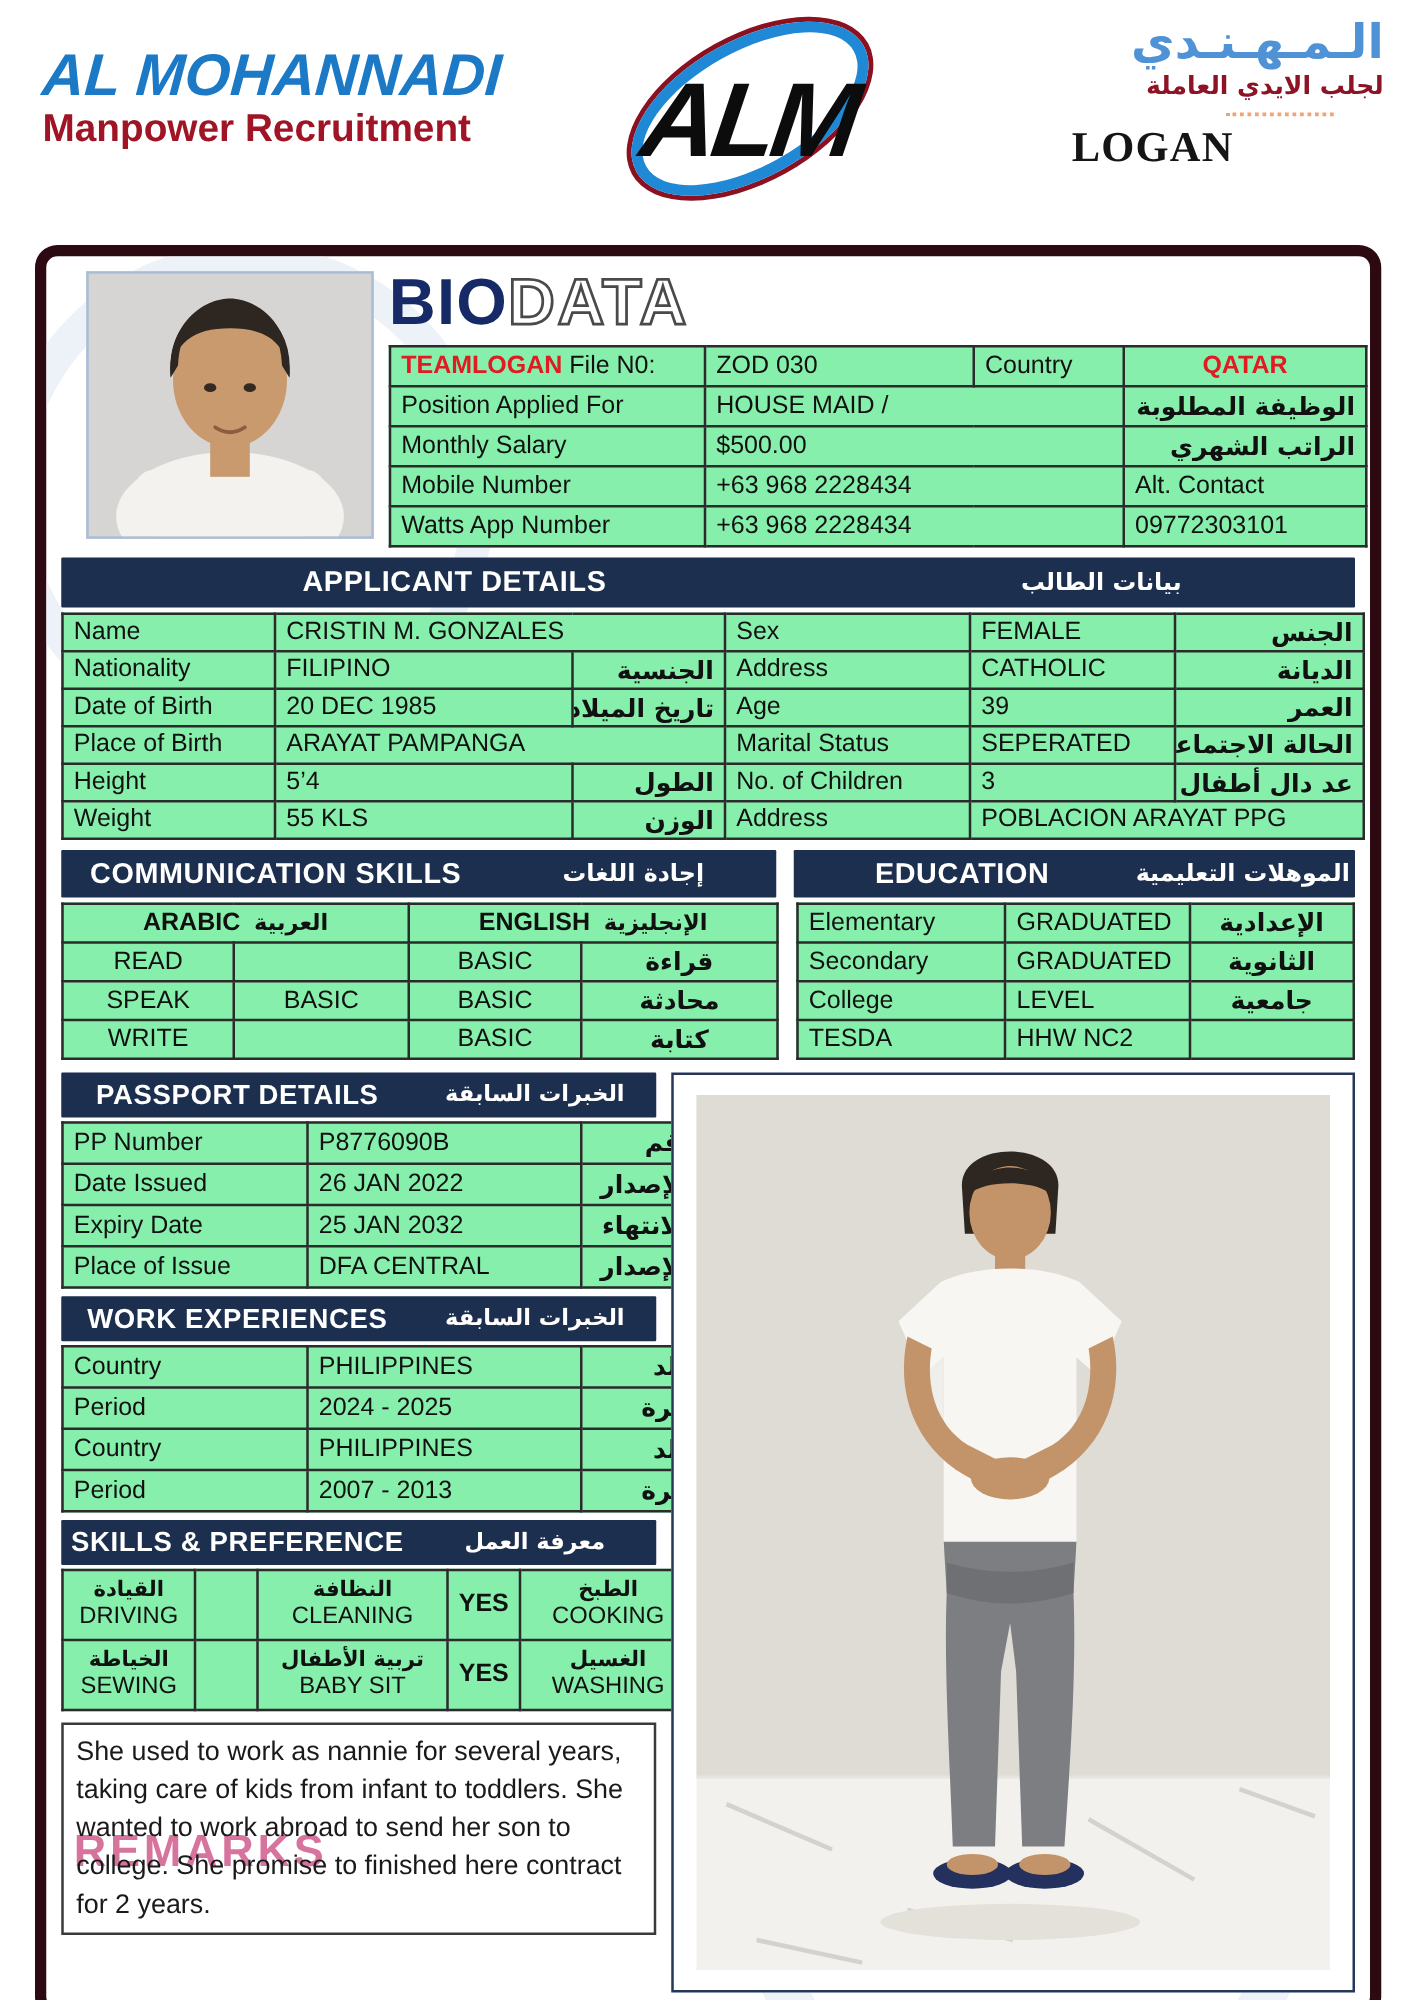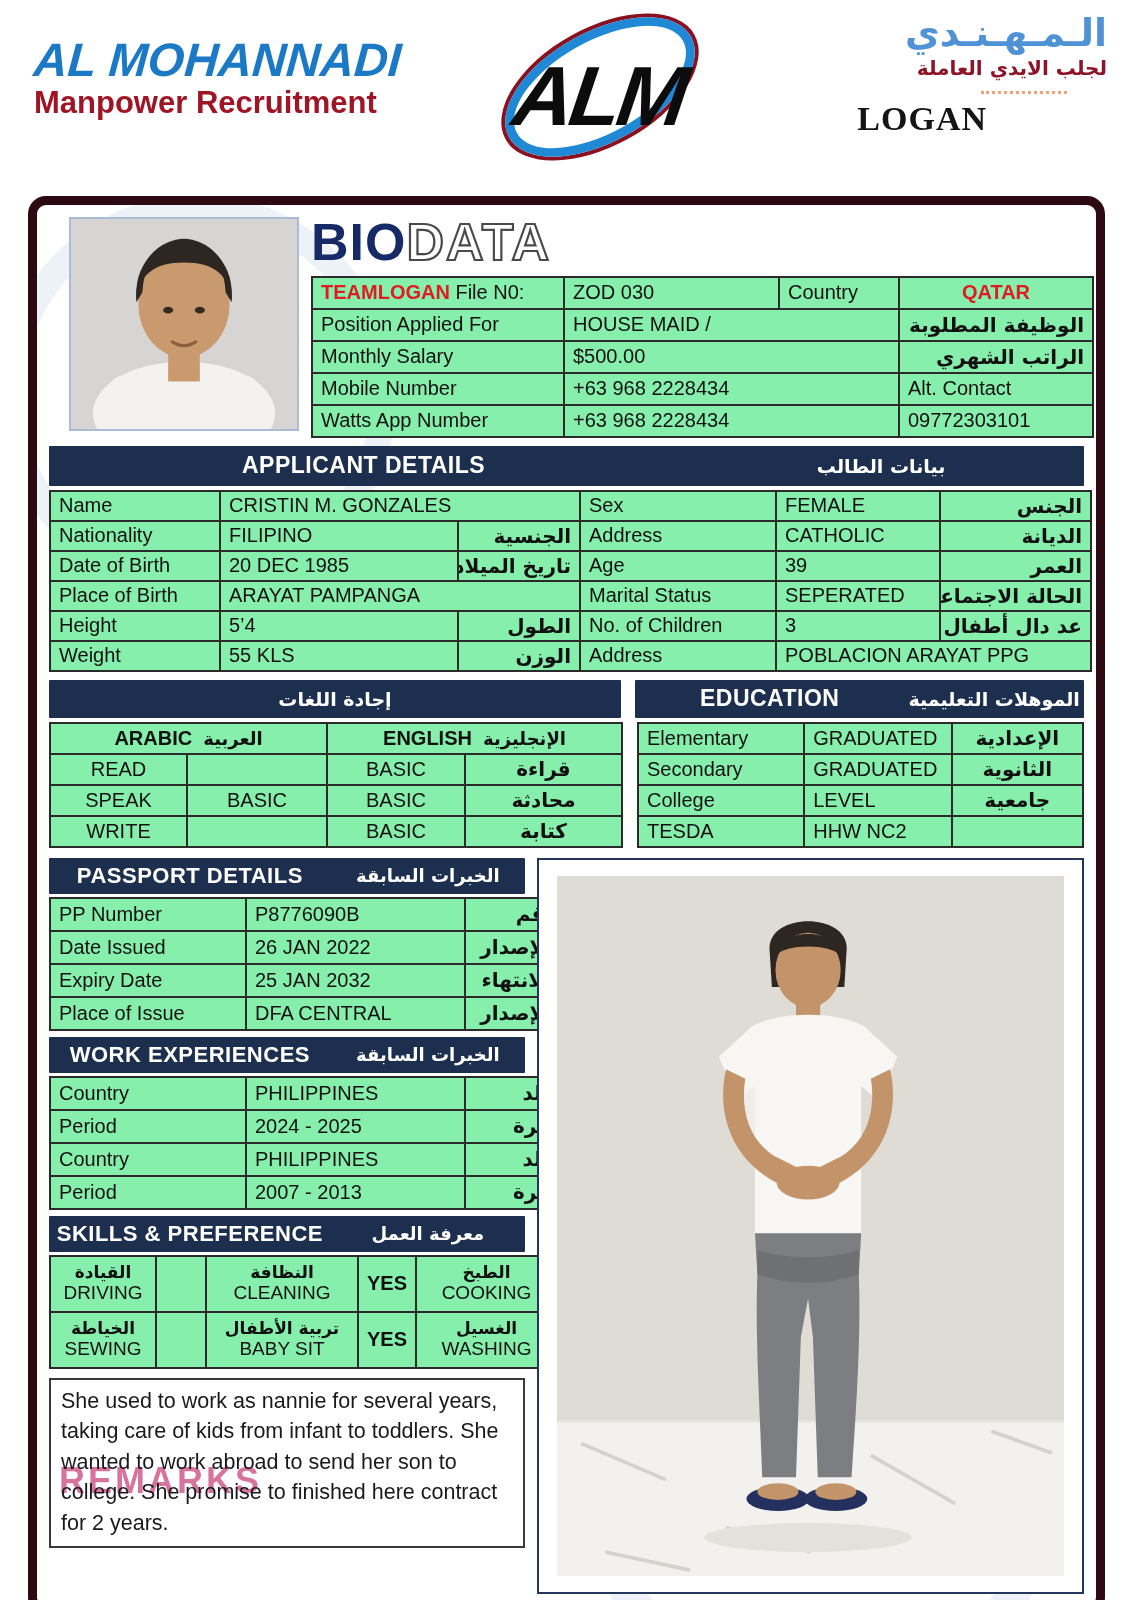--- a/index.html
+++ b/index.html
@@ -263,20 +263,21 @@
           <td>55 KLS</td>
           <td class="cellar" style="text-align:right">الوزن</td>
           <td>Address</td>
           <td colspan="2">POBLACION ARAYAT PPG</td>
         </tr>
       </tbody>
         </table>
 
       <div class="ceRow">
         <div class="bar cebar left">
+          <span class="en">COMMUNICATION SKILLS</span>
           <span class="arh">إجادة اللغات</span>
         </div>
         <div class="bar cebar right">
           <span class="en">EDUCATION</span>
           <span class="arh">الموهلات التعليمية</span>
         </div>
       </div>
       <div class="ceTables">
         <table class="tbl commtbl">
           <colgroup>

